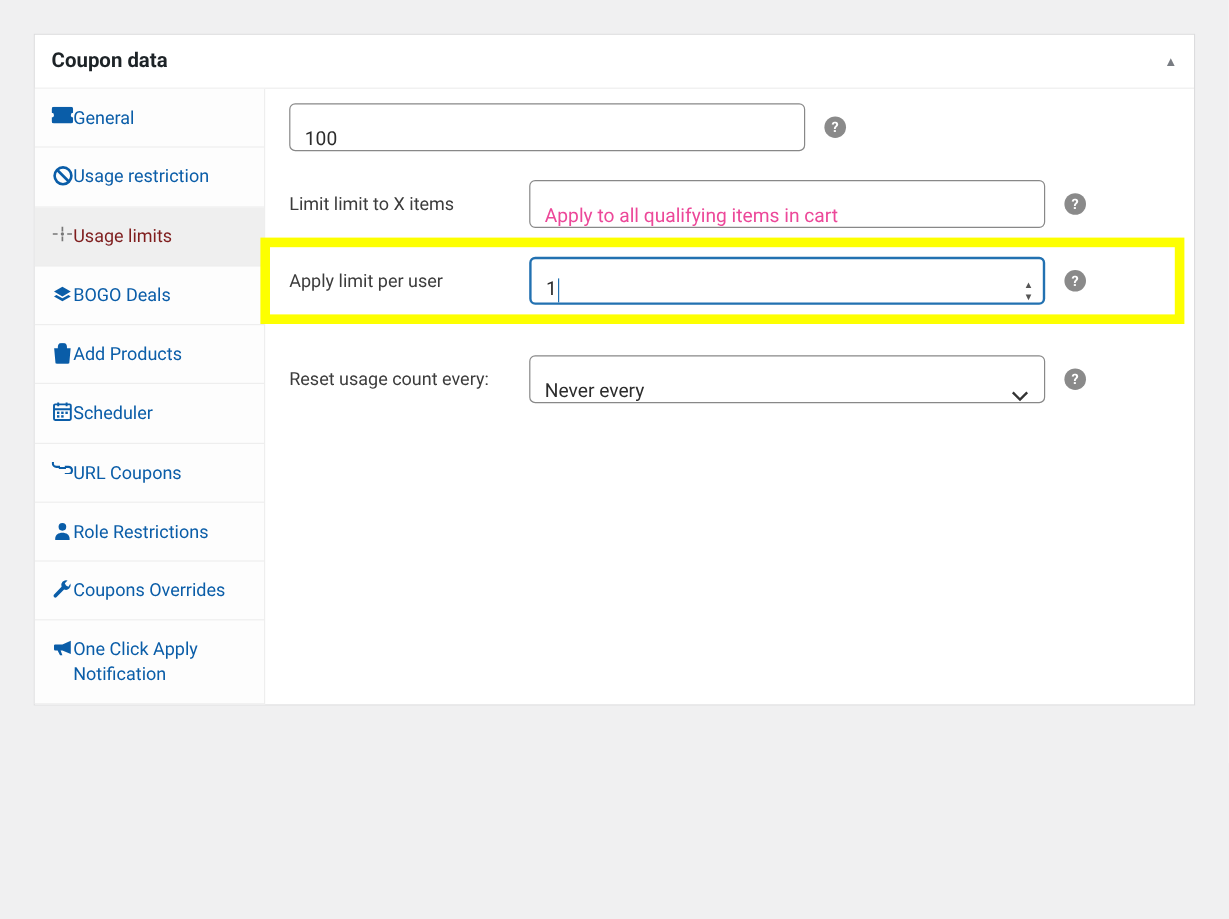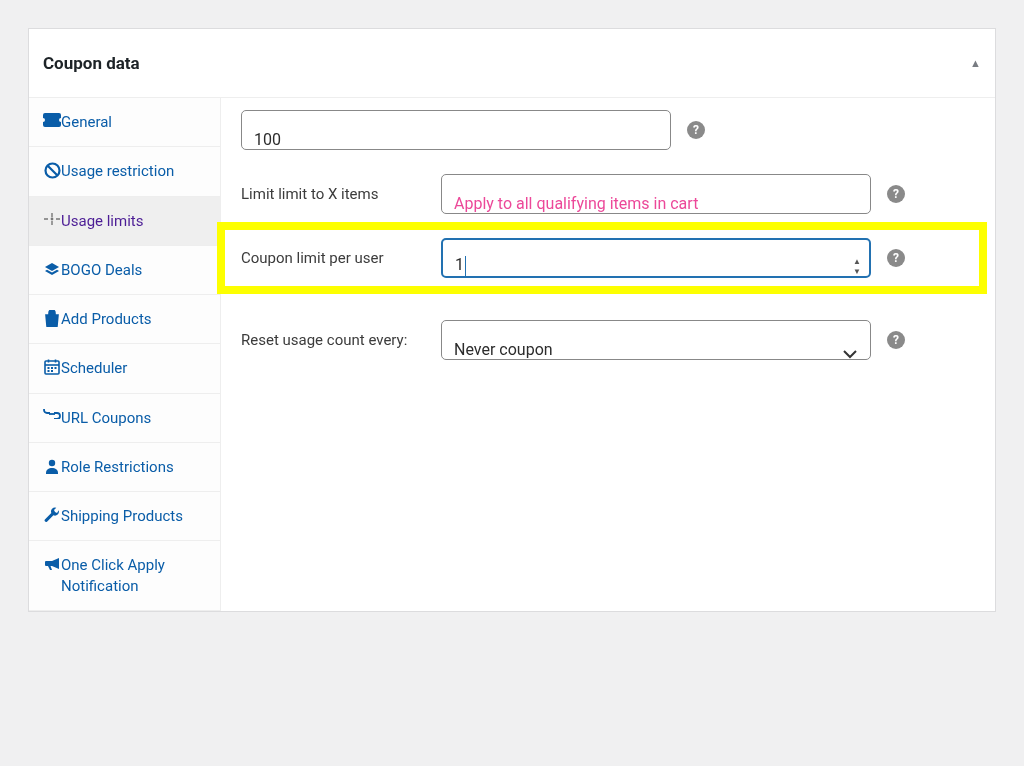--- a/index.html
+++ b/index.html
@@ -12,21 +12,21 @@
     }
     .panel {
       background: #fff;
       border: 1px solid #dcdcde;
       width: 968px;
     }
     .panel-header {
       display: flex;
       align-items: center;
       justify-content: space-between;
-      padding: 24px 14px;
+      padding: 12px 14px;
       border-bottom: 1px solid #eee;
     }
     .panel-header h2 {
       font-size: 17px;
       font-weight: 700;
       color: #1d2327;
     }
     .panel-header .caret {
       font-size: 11px;
       color: #787c82;
@@ -45,21 +45,21 @@
       padding: 14px 12px 14px 14px;
       border-bottom: 1px solid #eee;
       color: #0a5da8;
       cursor: pointer;
       display: flex;
       align-items: flex-start;
       line-height: 1.35;
     }
     .sidebar li.active {
       background: #efefef;
-      color: #4c1d95;
+      color: #7f1d1d;
     }
     .sidebar li .icon {
       width: 18px;
       flex: 0 0 18px;
       display: inline-flex;
       align-items: center;
       justify-content: center;
       padding-top: 1px;
     }
     .sidebar li .label {
@@ -242,21 +242,21 @@
               </svg>
           </span>
           <span class="label">Role Restrictions</span>
         </li>
         <li>
           <span class="icon">
             <svg width="16" height="16" viewBox="0 0 16 16">
                 <path fill="#0a5da8" d="M14.7 3.3a4 4 0 0 1-5.3 5L3 14.7a1.5 1.5 0 0 1-2.1-2.1L7.3 6a4 4 0 0 1 5-5.3L10 3l1 2 2 1z"></path>
               </svg>
           </span>
-          <span class="label">Shipping Products</span>
+          <span class="label">Coupons Overrides</span>
         </li>
         <li>
           <span class="icon">
             <svg width="17" height="15" viewBox="0 0 17 15">
                 <path fill="#0a5da8" d="M1 6v3a1 1 0 0 0 1 1h2l2 4h2l-1.5-4H8l7 3V2L8 5H2a1 1 0 0 0-1 1z"></path>
               </svg>
           </span>
           <span class="label">One Click Apply Notification</span>
         </li>
       </ul>
@@ -281,42 +281,42 @@
           <div class="number-box placeholder">
             <span class="val">Apply to all qualifying items in cart</span>
           </div>
         </div>
         <div class="help-wrap">
           <span class="help">?</span>
         </div>
       </div>
 
       <div class="form-row highlight-row">
-        <div class="row-label">Coupon limit per user</div>
+        <div class="row-label">Apply limit per user</div>
         <div class="row-input">
           <div class="number-box focused">
             <span>
               <span class="val">1</span><span class="cursor"></span>
             </span>
             <span class="spinner">
               <span class="spin">▲</span>
               <span class="spin">▼</span>
             </span>
           </div>
         </div>
         <div class="help-wrap">
           <span class="help">?</span>
         </div>
       </div>
 
       <div class="form-row" style="margin-top:18px">
         <div class="row-label">Reset usage count every:</div>
         <div class="row-input">
           <div class="select-box">
-            <span class="val">Never coupon</span>
+            <span class="val">Never every</span>
             <span class="chev">
               <svg width="16" height="10" viewBox="0 0 16 10">
                   <path fill="none" stroke="#333" stroke-width="2" d="M2 2l6 6 6-6"></path>
                 </svg>
             </span>
           </div>
         </div>
         <div class="help-wrap">
           <span class="help">?</span>
         </div>

